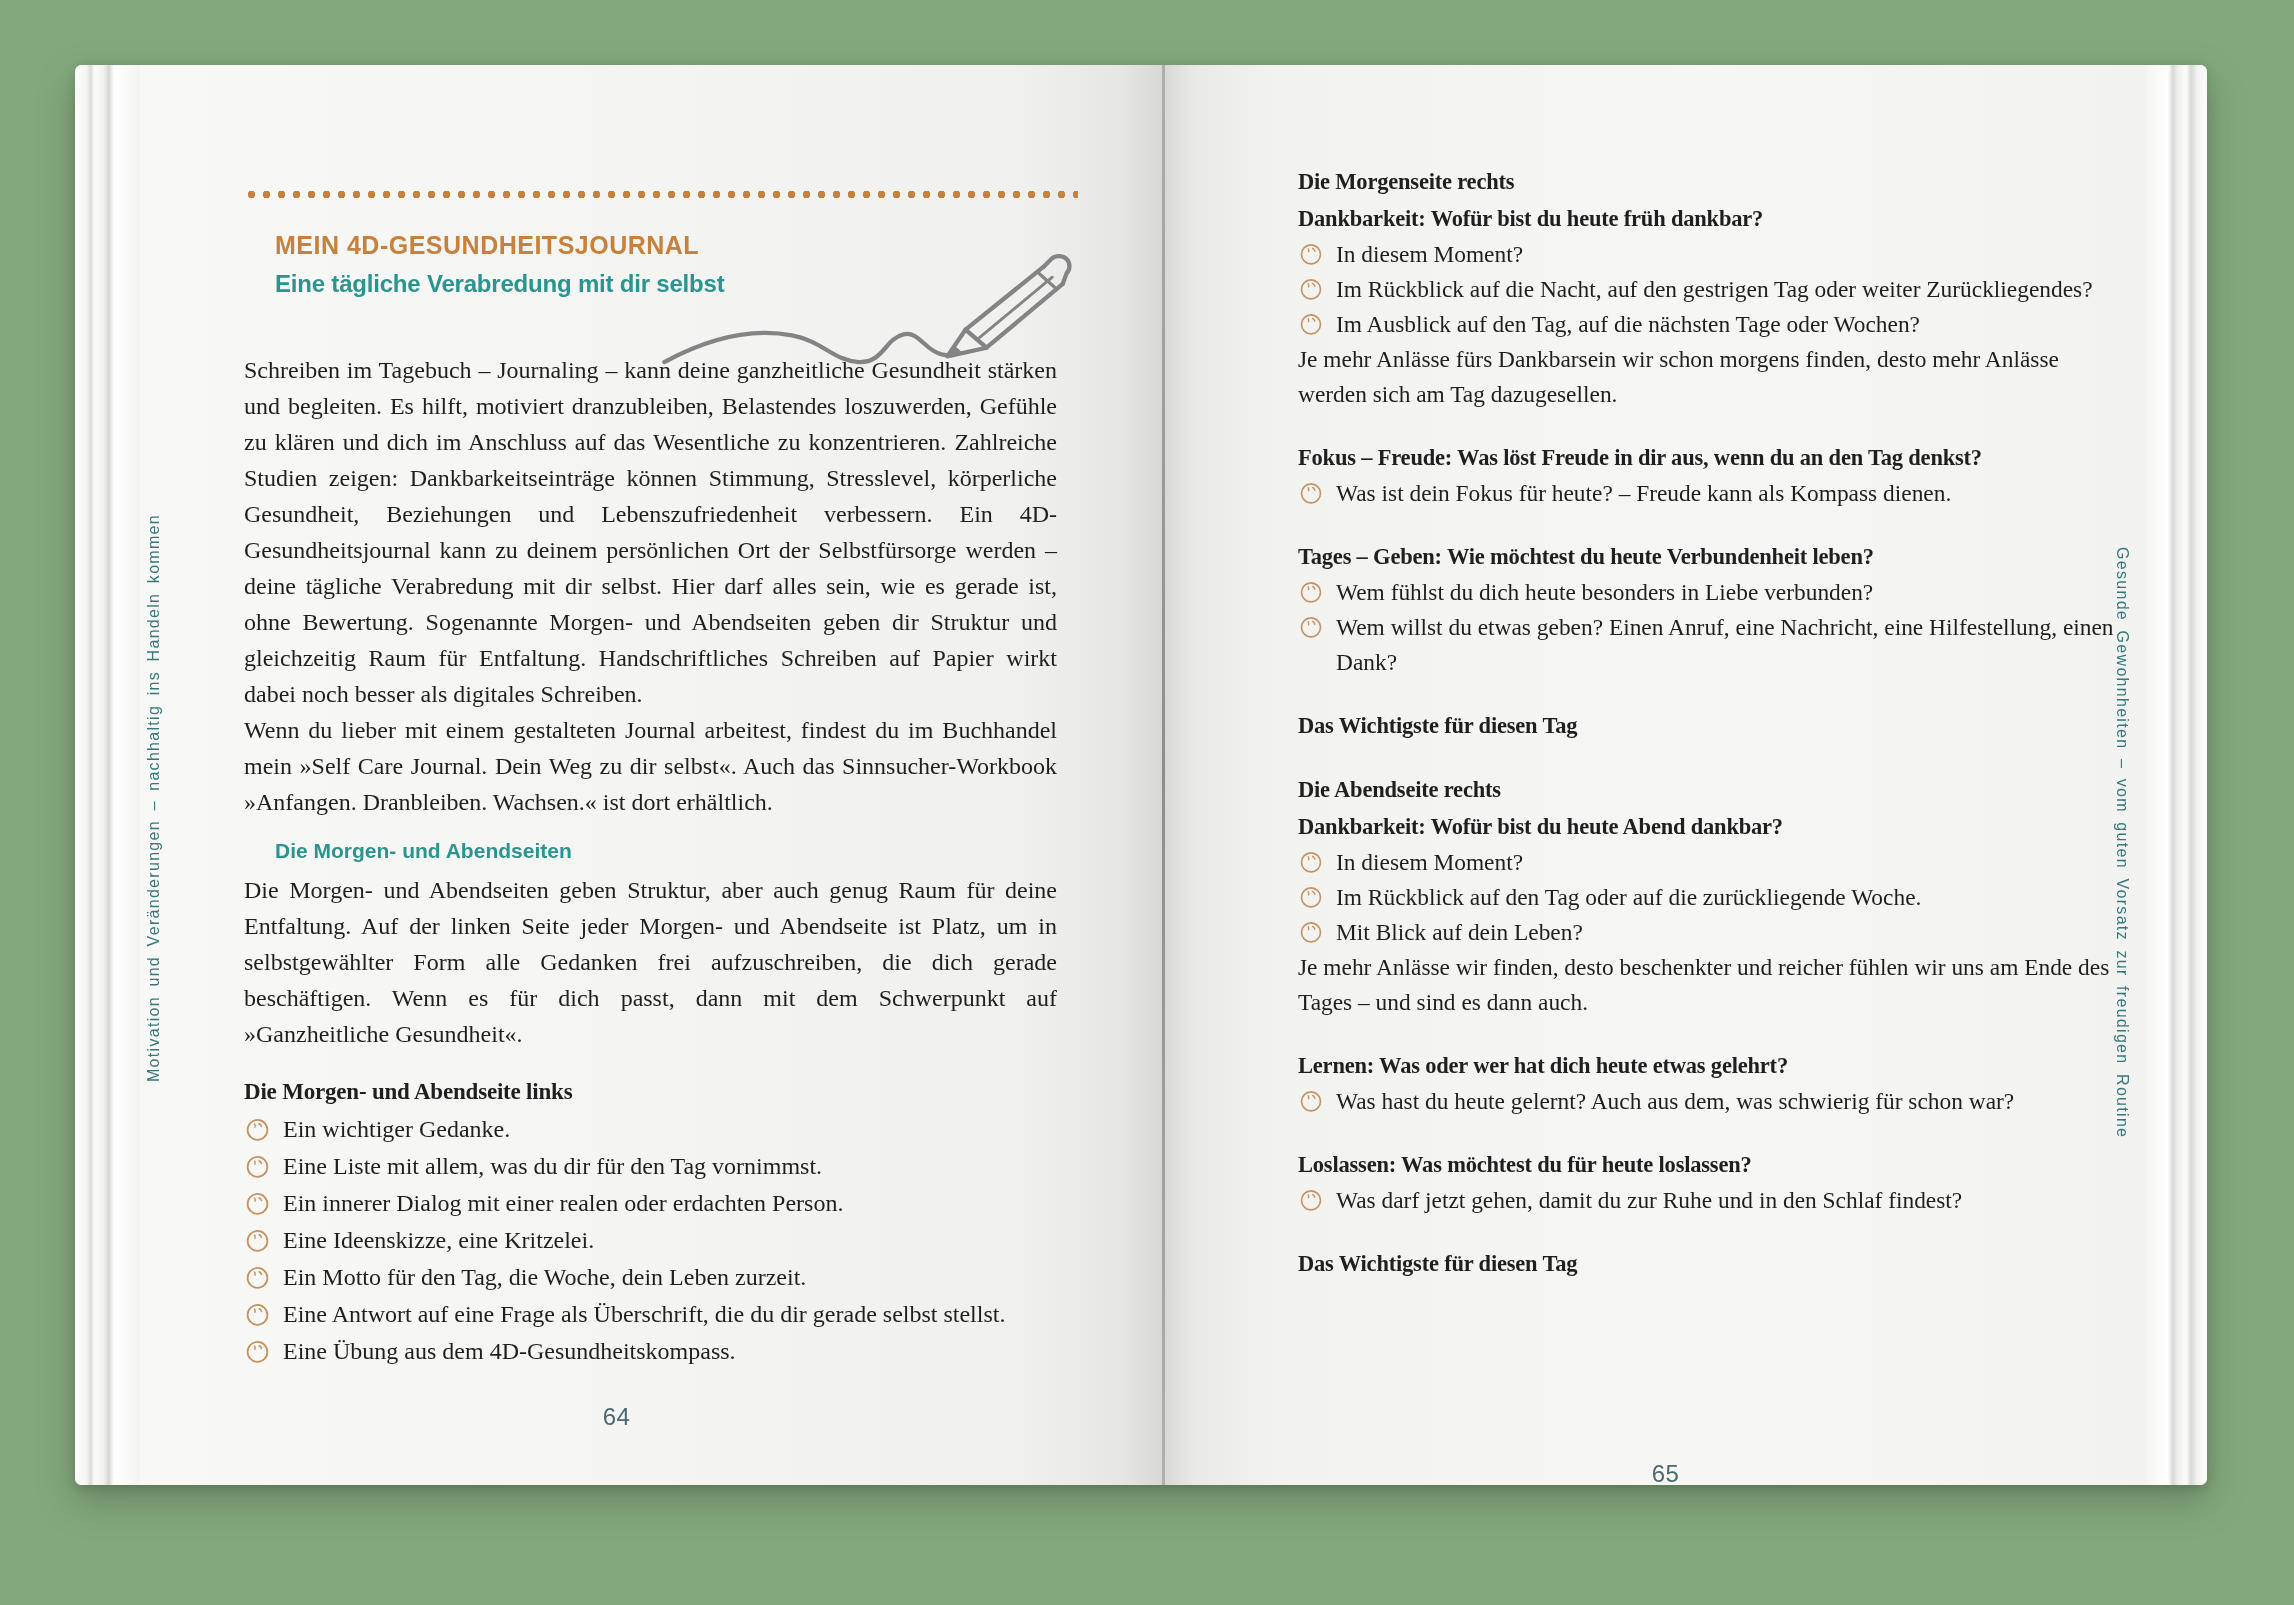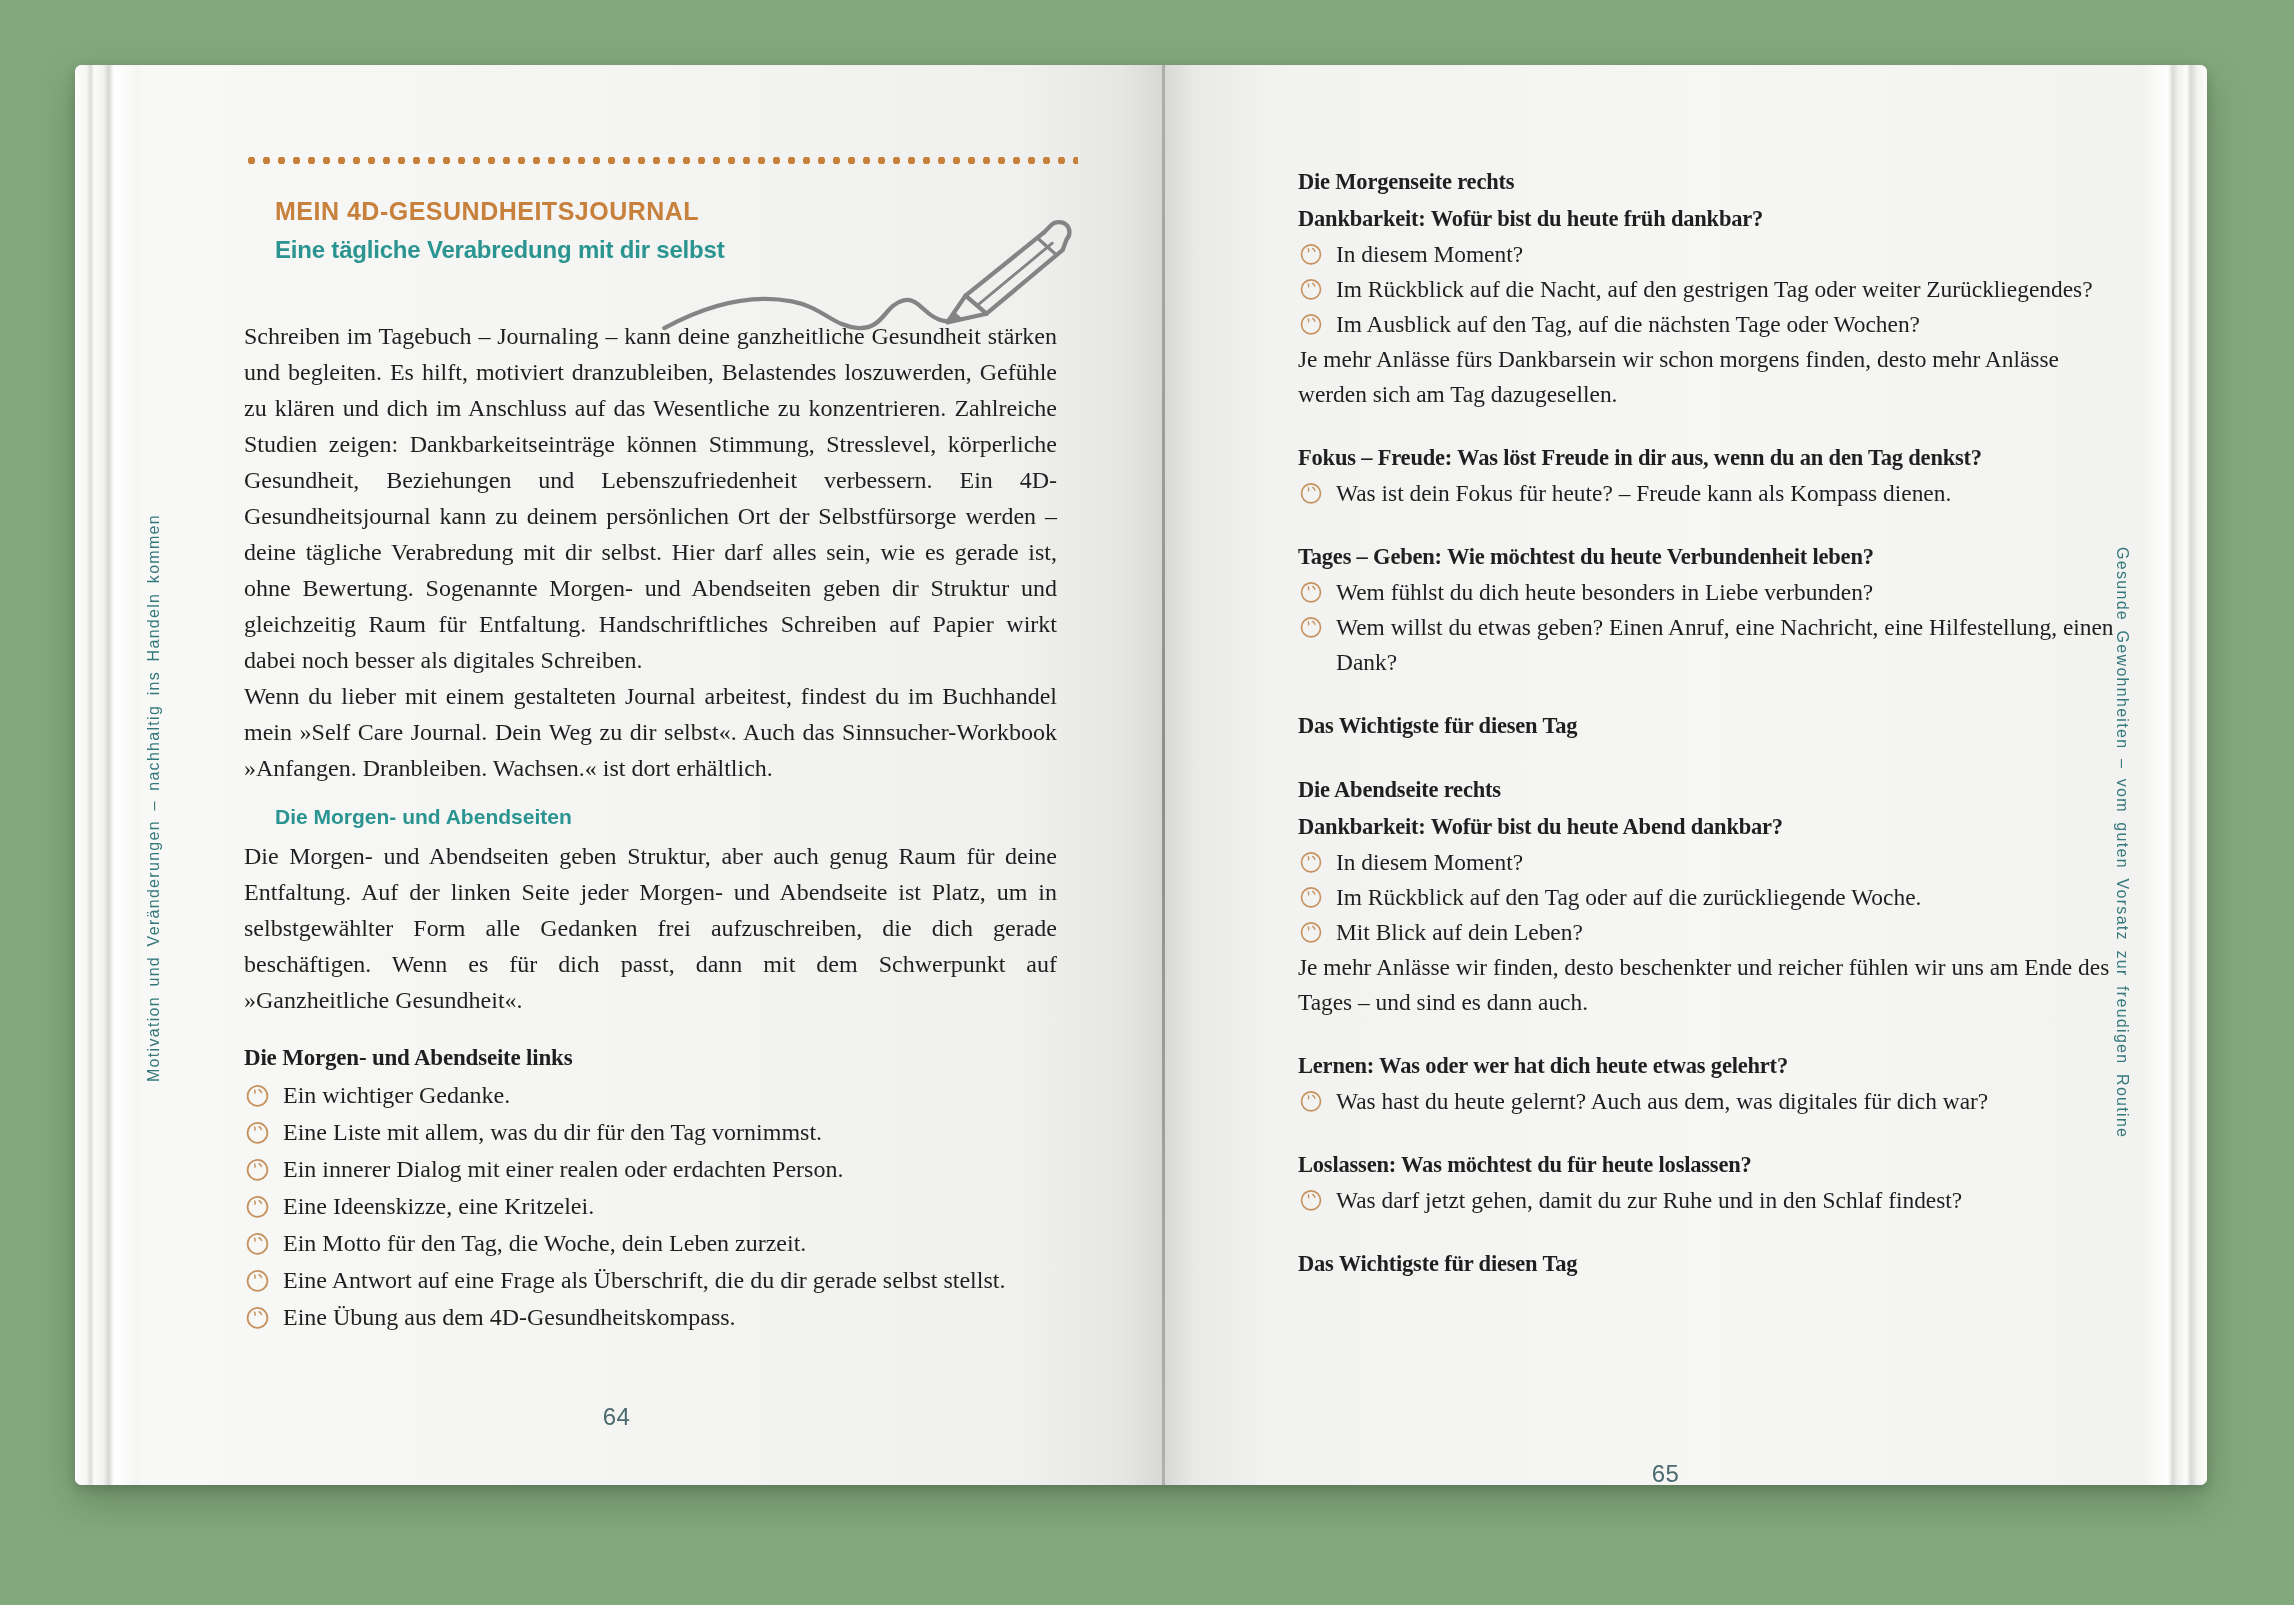--- a/index.html
+++ b/index.html
@@ -17,21 +17,21 @@
         background:linear-gradient(270deg,#fdfdfc 0%,#f3f3f1 16%,#d8d8d6 26%,#fcfcfb 34%,
                    #efefed 48%,#d9d9d7 56%,#ffffff 64%,#f4f4f2 100%);}
   .page-left{position:absolute;left:65px;top:0;bottom:0;width:1023px;
         background:linear-gradient(90deg,#f8f8f6 0%,#f4f4f2 50%,#f0f0ee 86%,#e6e6e4 96%,#d7d7d5 100%);}
   .page-right{position:absolute;left:1090px;top:0;bottom:0;width:981px;
         background:linear-gradient(90deg,#d8d8d6 0%,#e9e9e7 3%,#f2f2f0 11%,#f6f6f5 55%,#f2f2f0 100%);}
   .spine{position:absolute;left:1087px;top:0;bottom:0;width:2.9px;
         background:linear-gradient(180deg,#aeaeac,#8d8d8b 50%,#b0b0ae);}
 
   
-  .col-left{position:absolute;left:244px;top:156px;width:813px;}
+  .col-left{position:absolute;left:244px;top:190px;width:813px;}
   .dotted-rule{height:8.6px;width:834px;
         background-image:radial-gradient(circle 3.8px,var(--orange) 92%,transparent 100%);
         background-size:15px 8.6px;background-repeat:repeat-x;}
   .kicker{margin:32.5px 0 0 31px;font-family:"Liberation Sans",sans-serif;font-weight:700;
         font-size:25px;letter-spacing:0.5px;color:var(--orange);}
   .subtitle{margin:9.6px 0 0 31px;font-family:"Liberation Sans",sans-serif;font-weight:700;
         font-size:24px;letter-spacing:-0.2px;color:var(--teal);}
   .pencil-art{position:absolute;left:414px;top:50px;width:432px;height:143px;}
   .body-par{margin:0;font-size:24px;line-height:36px;text-align:justify;hyphens:auto;}
   .intro{margin-top:54px;}
@@ -215,21 +215,21 @@
         </ul>
         <p class="after-par">Je mehr Anlässe wir finden, desto beschenkter und reicher fühlen wir uns am Ende des Tages – und sind es dann auch.</p>
       </div>
       <div class="rsection">
         <div class="rhead">Lernen: Was oder wer hat dich heute etwas gelehrt?</div>
         <ul class="bullets">
           <li><svg class="bicon" viewBox="0 0 26 26" fill="none" stroke="#c6925f" stroke-linecap="round">
     <circle cx="13" cy="13.4" r="10.3" stroke-width="1.8"></circle>
     <path d="M10 7.4 C10.6 8.4 10.7 9.5 10.3 10.6" stroke-width="1.5"></path>
     <path d="M14.6 7.0 C15.9 7.6 16.8 8.7 17.2 10.0" stroke-width="1.5"></path>
-  </svg><span>Was hast du heute gelernt? Auch aus dem, was digitales für dich war?</span></li>
+  </svg><span>Was hast du heute gelernt? Auch aus dem, was schwierig für schon war?</span></li>
         </ul>
       </div>
       <div class="rsection">
         <div class="rhead">Loslassen: Was möchtest du für heute loslassen?</div>
         <ul class="bullets">
           <li><svg class="bicon" viewBox="0 0 26 26" fill="none" stroke="#c6925f" stroke-linecap="round">
     <circle cx="13" cy="13.4" r="10.3" stroke-width="1.8"></circle>
     <path d="M10 7.4 C10.6 8.4 10.7 9.5 10.3 10.6" stroke-width="1.5"></path>
     <path d="M14.6 7.0 C15.9 7.6 16.8 8.7 17.2 10.0" stroke-width="1.5"></path>
   </svg><span>Was darf jetzt gehen, damit du zur Ruhe und in den Schlaf findest?</span></li>

